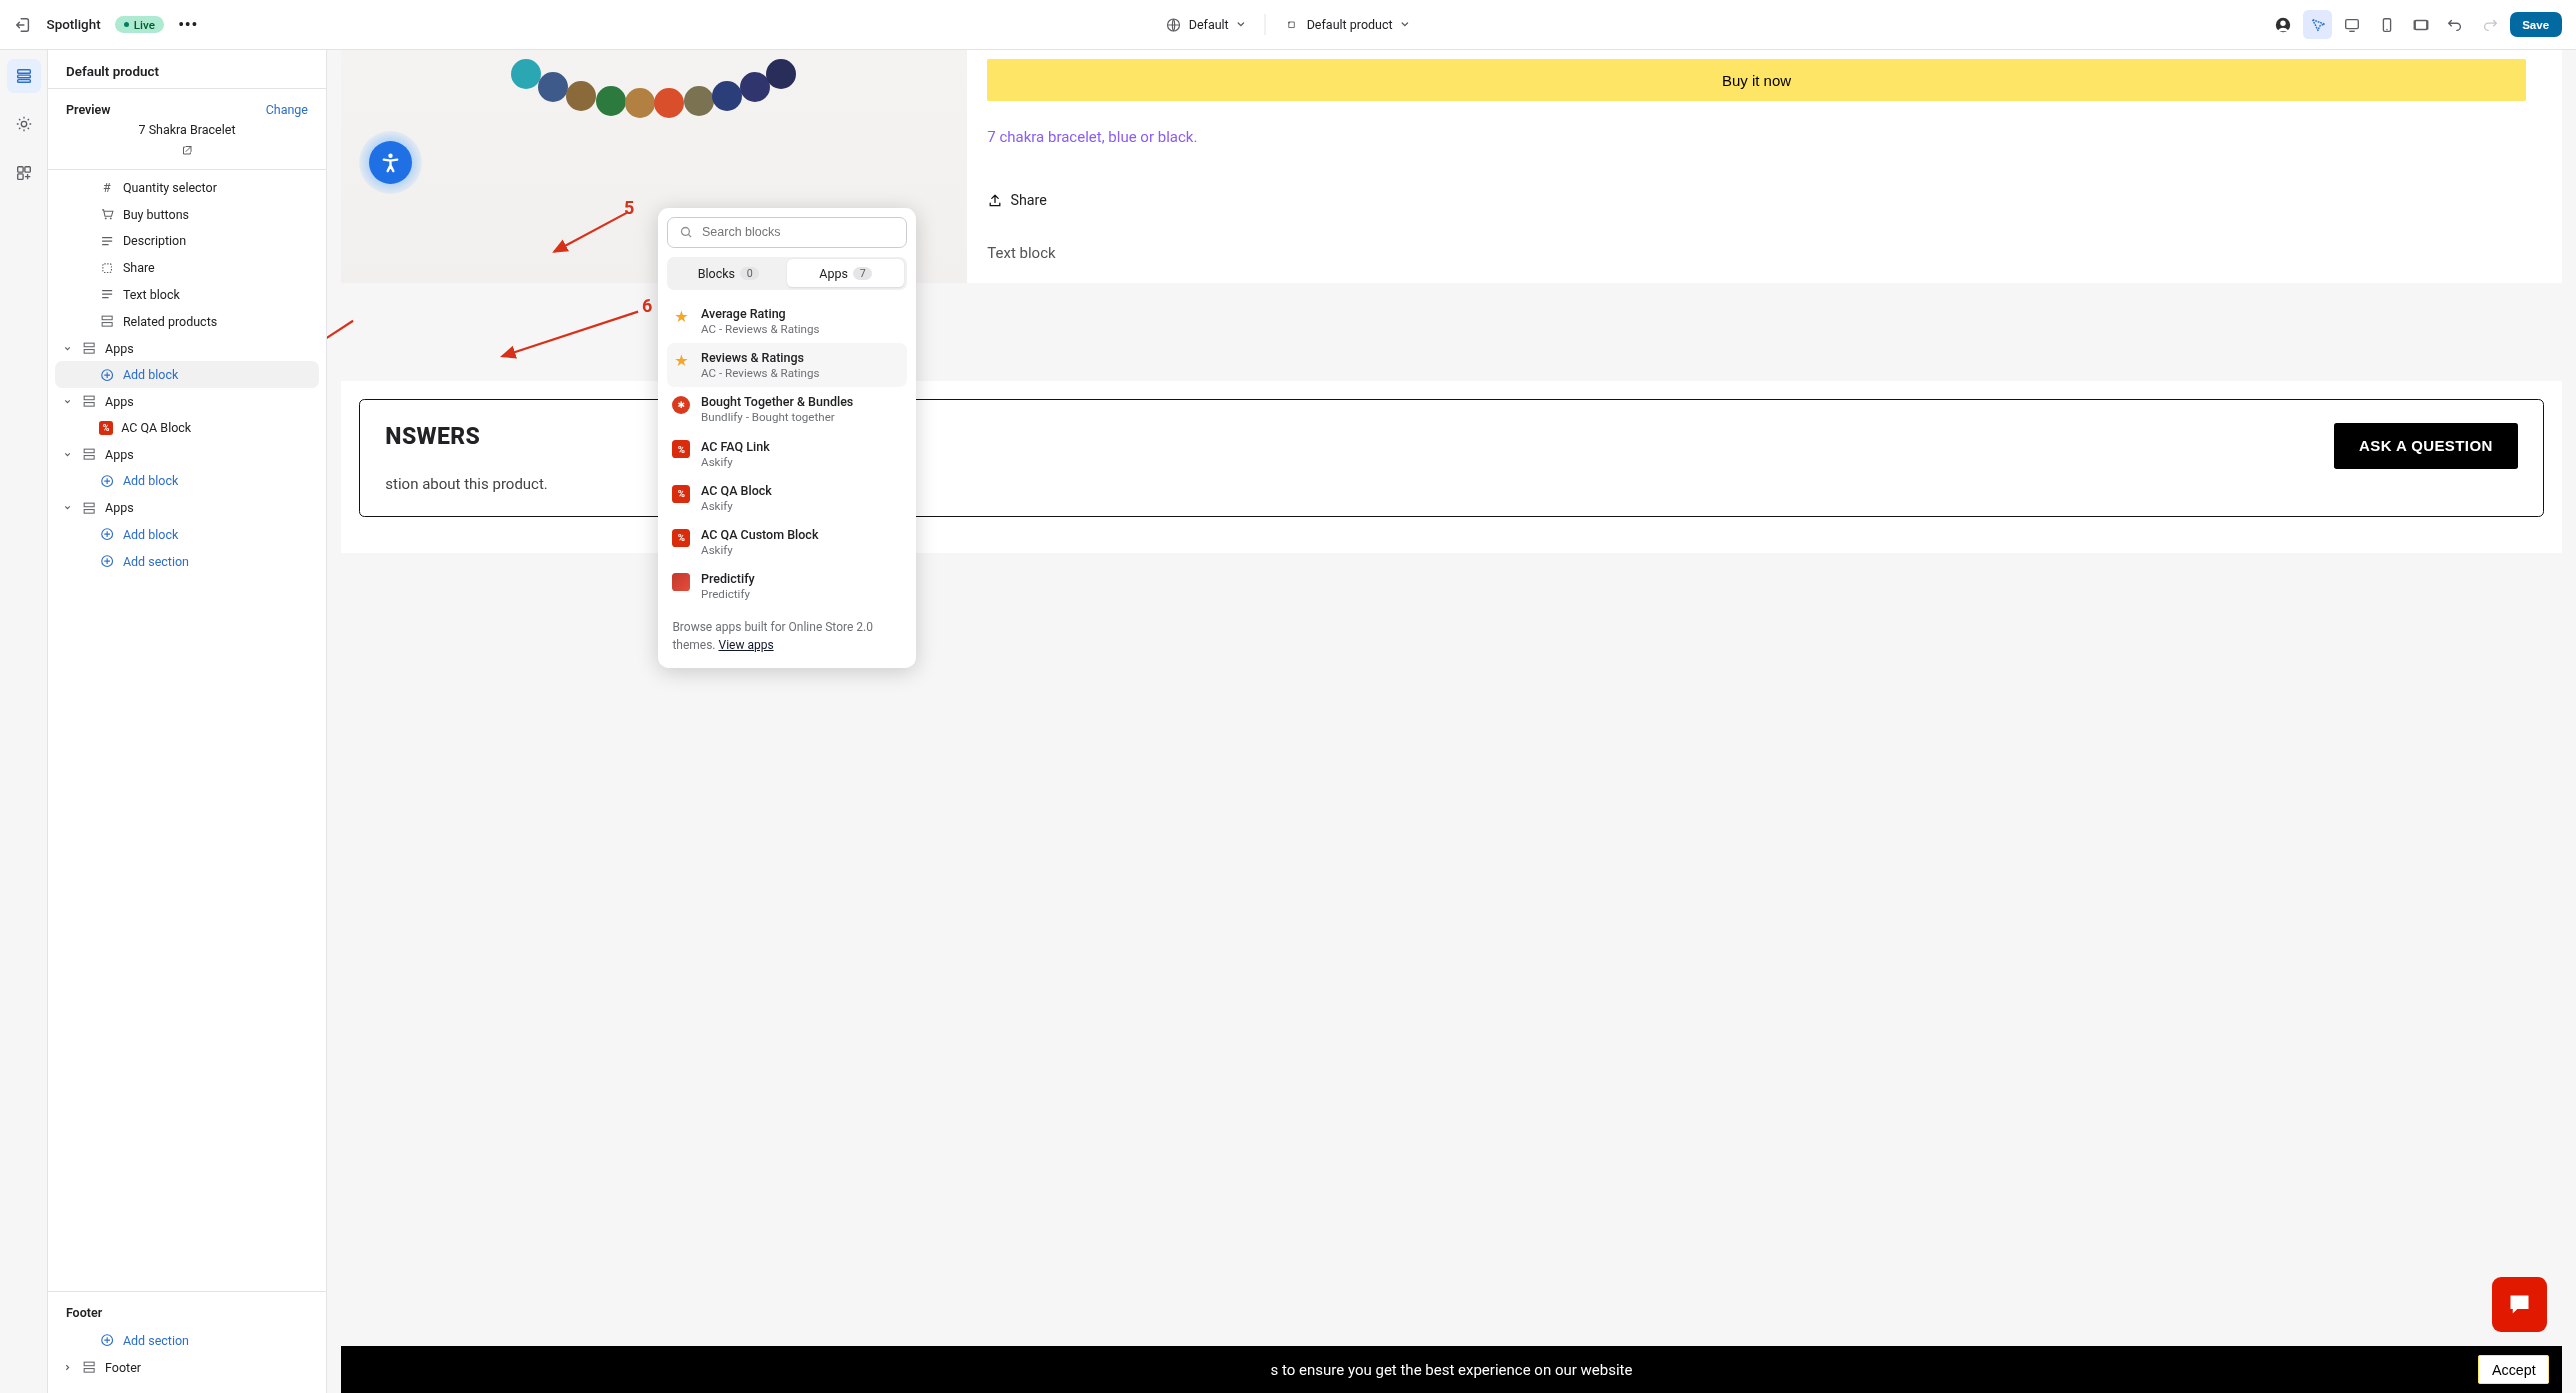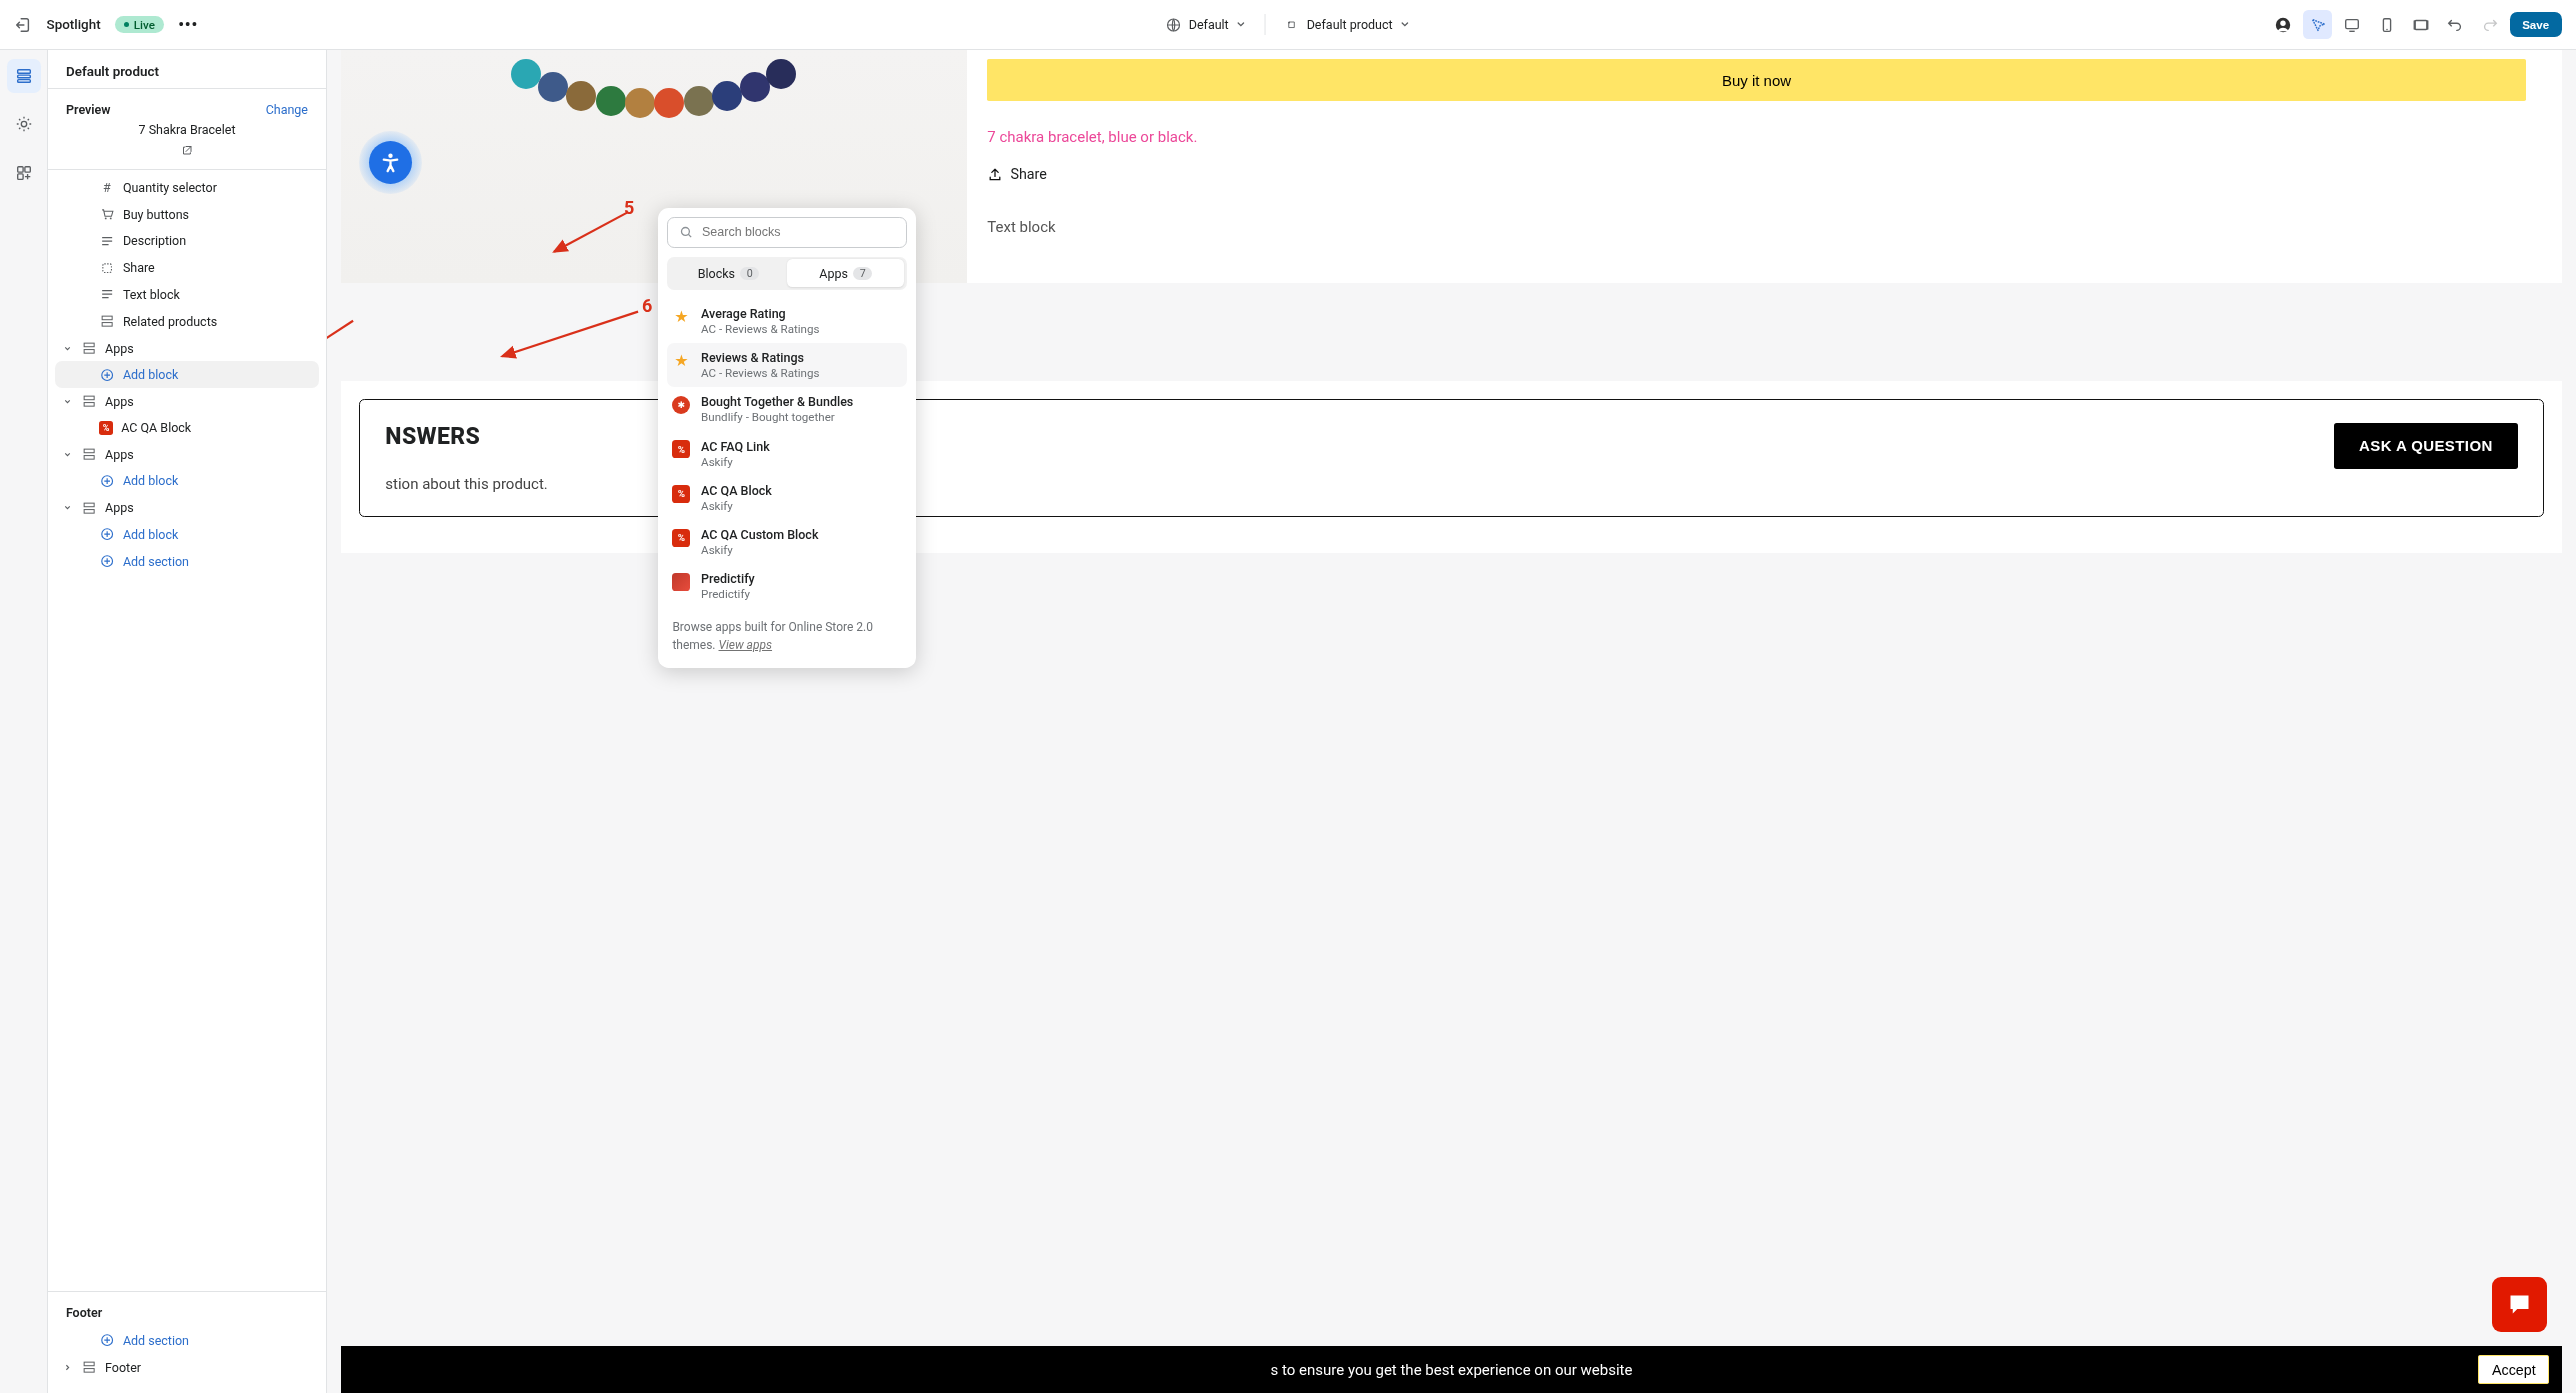--- a/index.html
+++ b/index.html
@@ -41,21 +41,21 @@
 .red-icon { background:#d82c0d; color:#fff; width:14.3px; height:14.3px; border-radius:2.7px; display:flex; align-items:center; justify-content:center; font-size:9px; font-weight:bold; }
 .footer-section { border-top: 0.9px solid #e1e3e5; padding: 12.5px 7.2px; }
 .footer-title { font-weight: 600; padding: 0 10.7px 7.2px; font-size: 12.5px; }
 .canvas { flex: 1; position: relative; background: #f6f6f7; overflow: hidden; padding: 0 14.3px; }
 .product-area { display:flex; gap: 20px; background:#fff; height: 233px; }
 .product-image { width: 626px; background: linear-gradient(#f4f3f2,#f1f0ee); position:relative; overflow:hidden; }
 .bracelet { position:absolute; top:-9px; left:50%; transform:translateX(-50%); width:286px; height:107px; }
 .bead { position:absolute; width:30px; height:30px; border-radius:50%; }
 .product-info { flex:1; padding: 9px 36px 0 0; }
 .buy-now { background:#ffe566; border:none; width:100%; padding:12.5px; font-size:15px; border-radius:1.8px; cursor:pointer; margin-bottom: 27px; }
-.desc-text { font-size:15px; color:#ec4899; margin-bottom: 20px; }
+.desc-text { font-size:15px; color:#8b5cf6; margin-bottom: 46px; }
 .share-row { display:flex; align-items:center; gap:7.2px; font-size:14.3px; margin-bottom: 36px; cursor:pointer;}
 .text-block { font-size:15px; color:#555; }
 .qa-section { background:#fff; margin-top: 98px; padding: 18px 0 36px; }
 .qa-box { border:0.9px solid #121212; border-radius: 5.4px; margin: 0 18px; padding: 23px 25px; display:flex; justify-content:space-between; align-items:flex-start; gap:18px; }
 .qa-title { font-size: 23px; font-weight: 800; letter-spacing: 0.4px; }
 .qa-sub { font-size: 15px; color:#444; margin-top: 25px; }
 .ask-btn { background:#000; color:#fff; border:none; padding: 14.3px 25px; font-size: 15px; font-weight: 700; letter-spacing: 0.4px; border-radius: 2.7px; cursor:pointer; }
 .cookie-bar { position:absolute; bottom:0; left:14.3px; right:14.3px; background:#000; color:#fff; padding: 14.3px 18px; font-size:15px; display:flex; align-items:center; justify-content:center; }
 .accept-btn { position:absolute; right:12.5px; background:#fff; border:1.8px solid #ffe566; padding:5.4px 12.5px; font-size:14.3px; font-weight:500; cursor:pointer; border-radius:1.8px; }
 .popover { position:absolute; top: 158px; left: 331px; width: 258px; background:#fff; border-radius: 10.7px; box-shadow: 0 3.6px 21.5px rgba(0,0,0,0.18); padding: 9px 9px 12.5px; z-index: 50; }
@@ -66,21 +66,21 @@
 .seg-btn.active { background:#fff; box-shadow: 0 0.9px 1.8px rgba(0,0,0,0.1); }
 .count-badge { background:#e4e5e7; border-radius:8px; padding:0 6.3px; font-size:10.7px; color:#5c5f62; }
 .app-item { display:flex; gap:10.7px; padding:7.2px 5.4px; border-radius:7.2px; cursor:pointer; align-items:flex-start; }
 .app-item:hover, .app-item.hover { background:#f6f6f7; }
 .app-icon { width:18px; height:18px; border-radius:3.6px; flex-shrink:0; display:flex; align-items:center; justify-content:center; font-size:11.6px; margin-top:1.8px; }
 .star-icon { color:#f5a623; font-size:16px; }
 .red-box { background:#d82c0d; color:#fff; font-size:9.8px; font-weight:bold; }
 .app-title { font-size:12.5px; font-weight:500; color:#202223; }
 .app-sub { font-size:11.6px; color:#6d7175; margin-top:0.9px; }
 .popover-footer { font-size:12px; color:#6d7175; padding: 9px 5.4px 1.8px; line-height:1.5; }
-.view-link { color:#737373; text-decoration:underline; cursor:pointer;font-style:italic; }
+.view-link { color:#0f172a; text-decoration:underline; cursor:pointer; }
 .access-badge { position:absolute; top:81px; left:18px; width:63px; height:63px; background:radial-gradient(circle,#5aa7ff 0%,rgba(90,167,255,0.1) 70%); border-radius:50%; display:flex; align-items:center; justify-content:center; }
 .access-inner { width:43px; height:43px; background:#1f6fe5; border-radius:50%; display:flex; align-items:center; justify-content:center; color:#fff; }
 .chat-fab { position:absolute; bottom:61px; right:29px; width:55px; height:55px; background:#e11900; border-radius:9px; display:flex; align-items:center; justify-content:center; cursor:pointer; }
 .annotation { position:absolute; color:#d9301a; font-weight:700; font-size:18px; z-index:60; pointer-events:none; }
 .arrow-svg { position:absolute; z-index:55; pointer-events:none; }
 svg { display:block; }
 </style>
 </head>
 <body>
 

